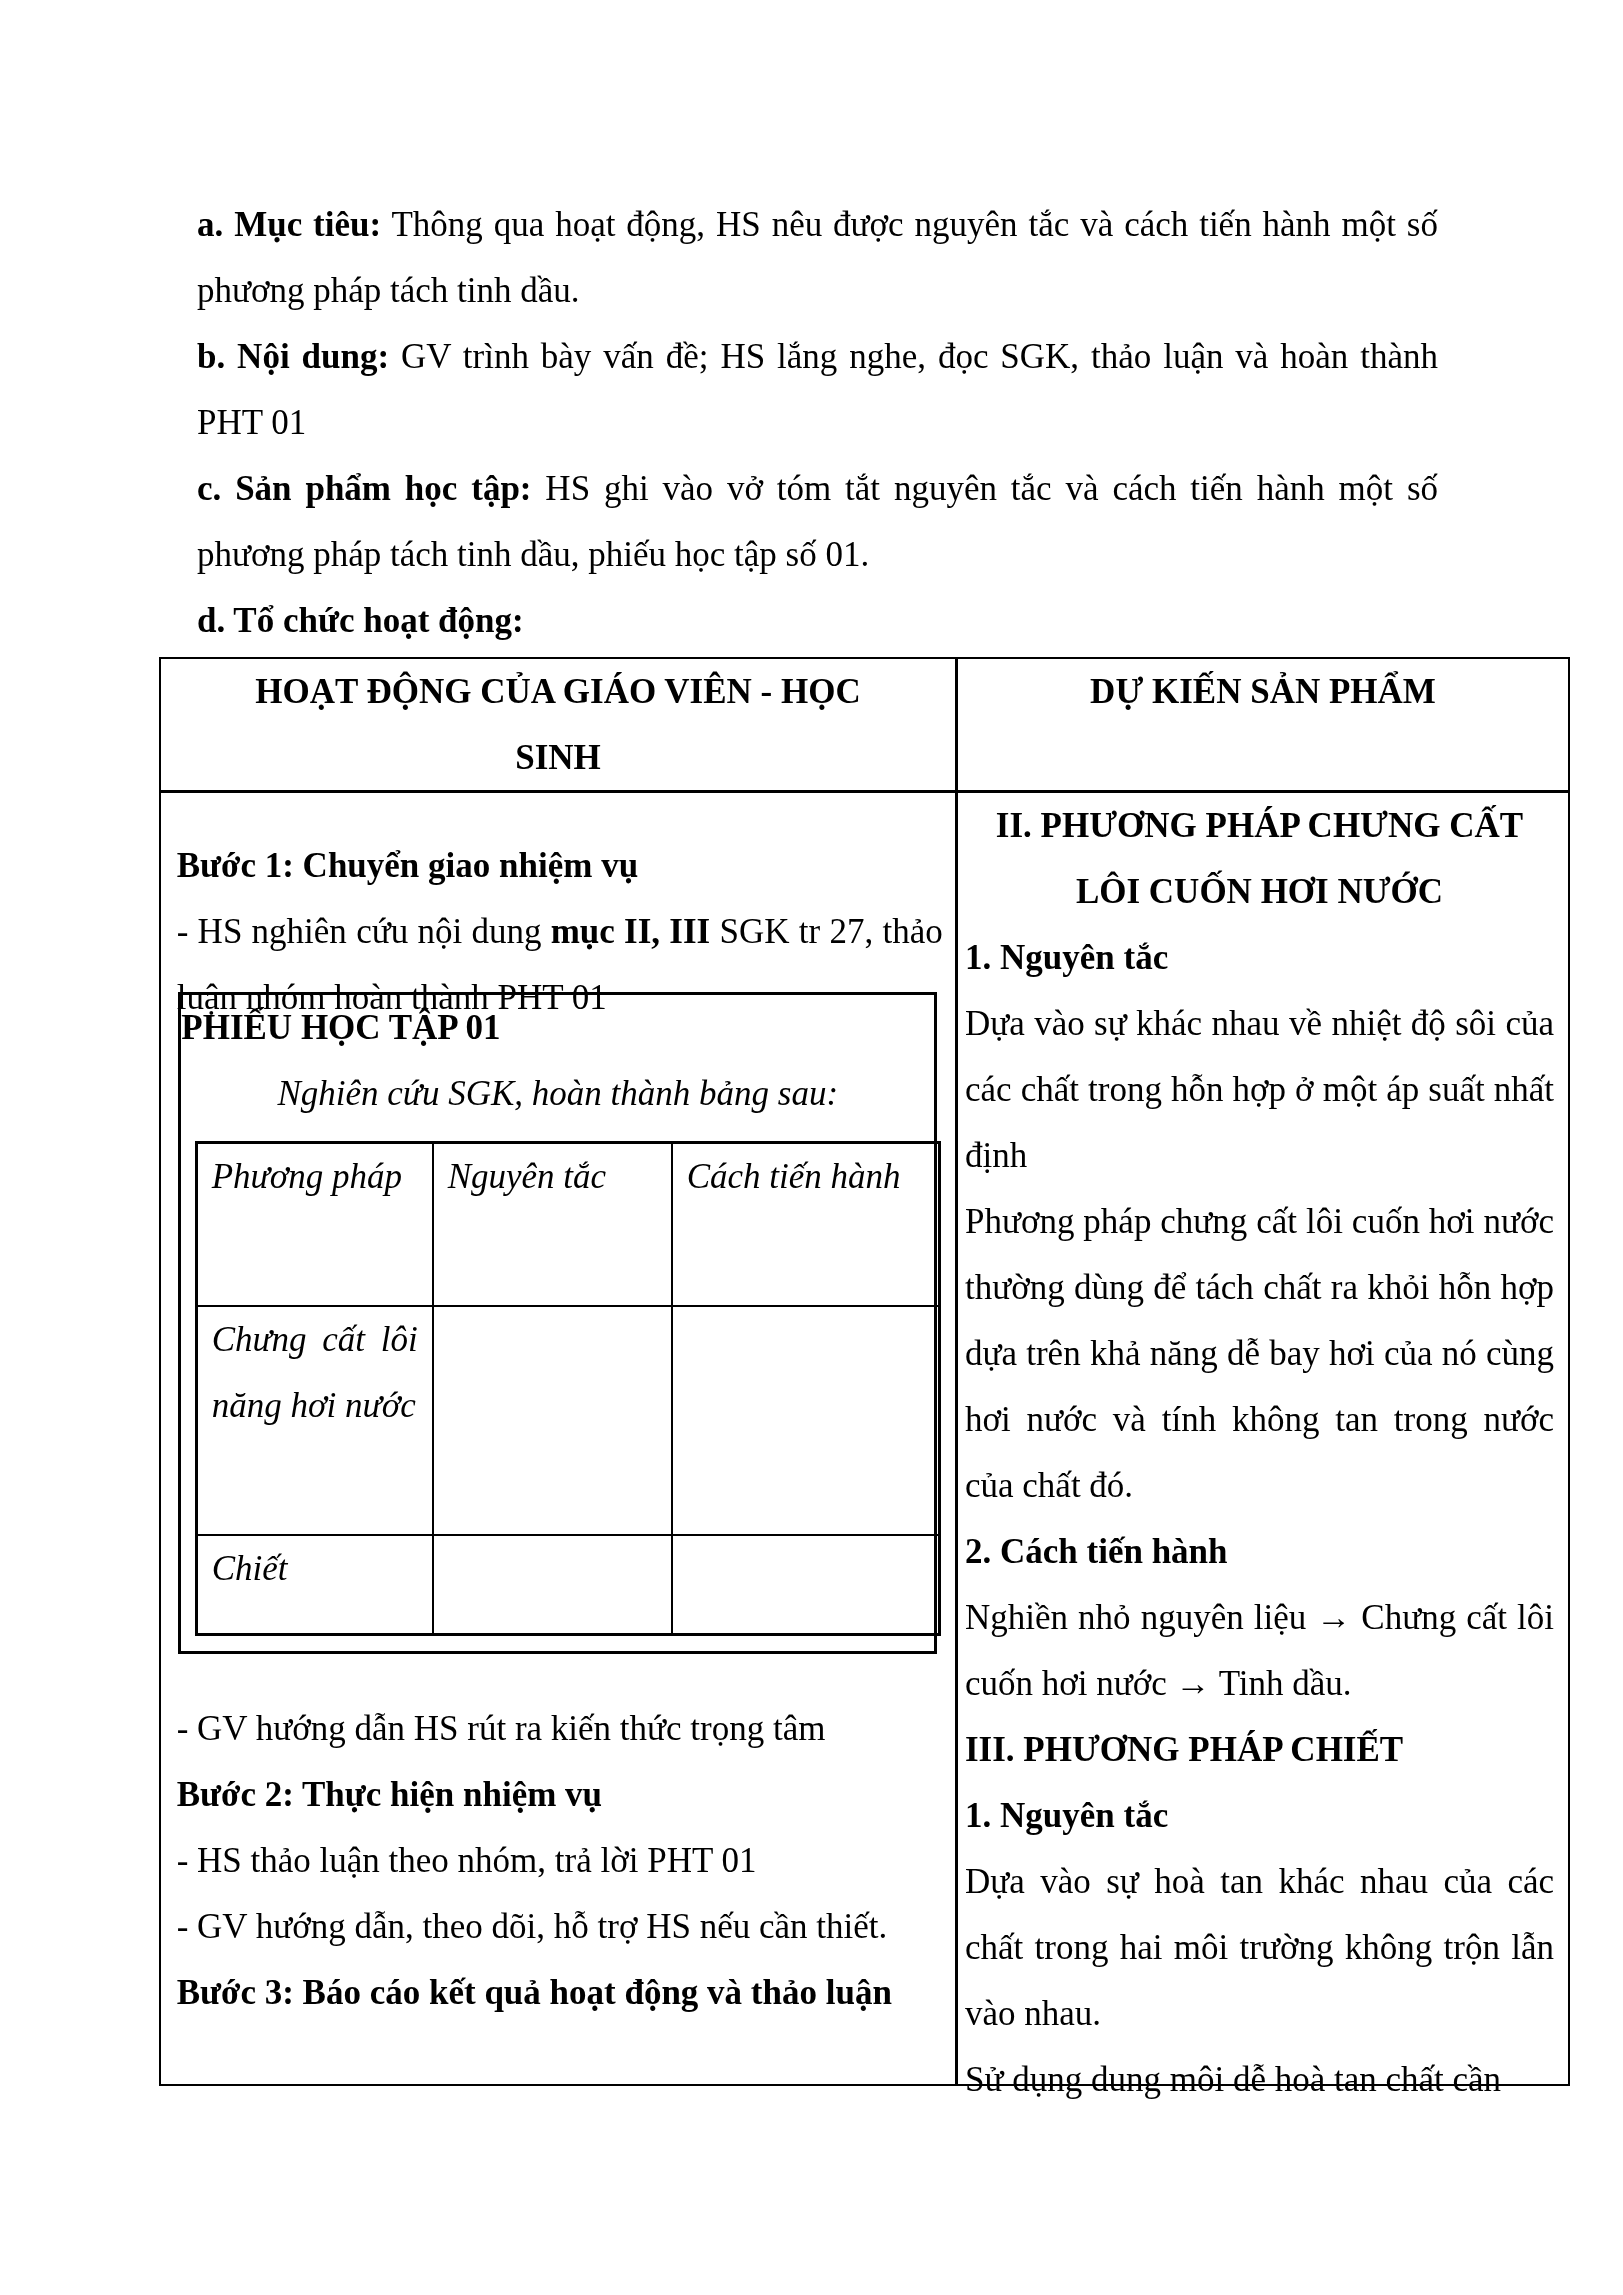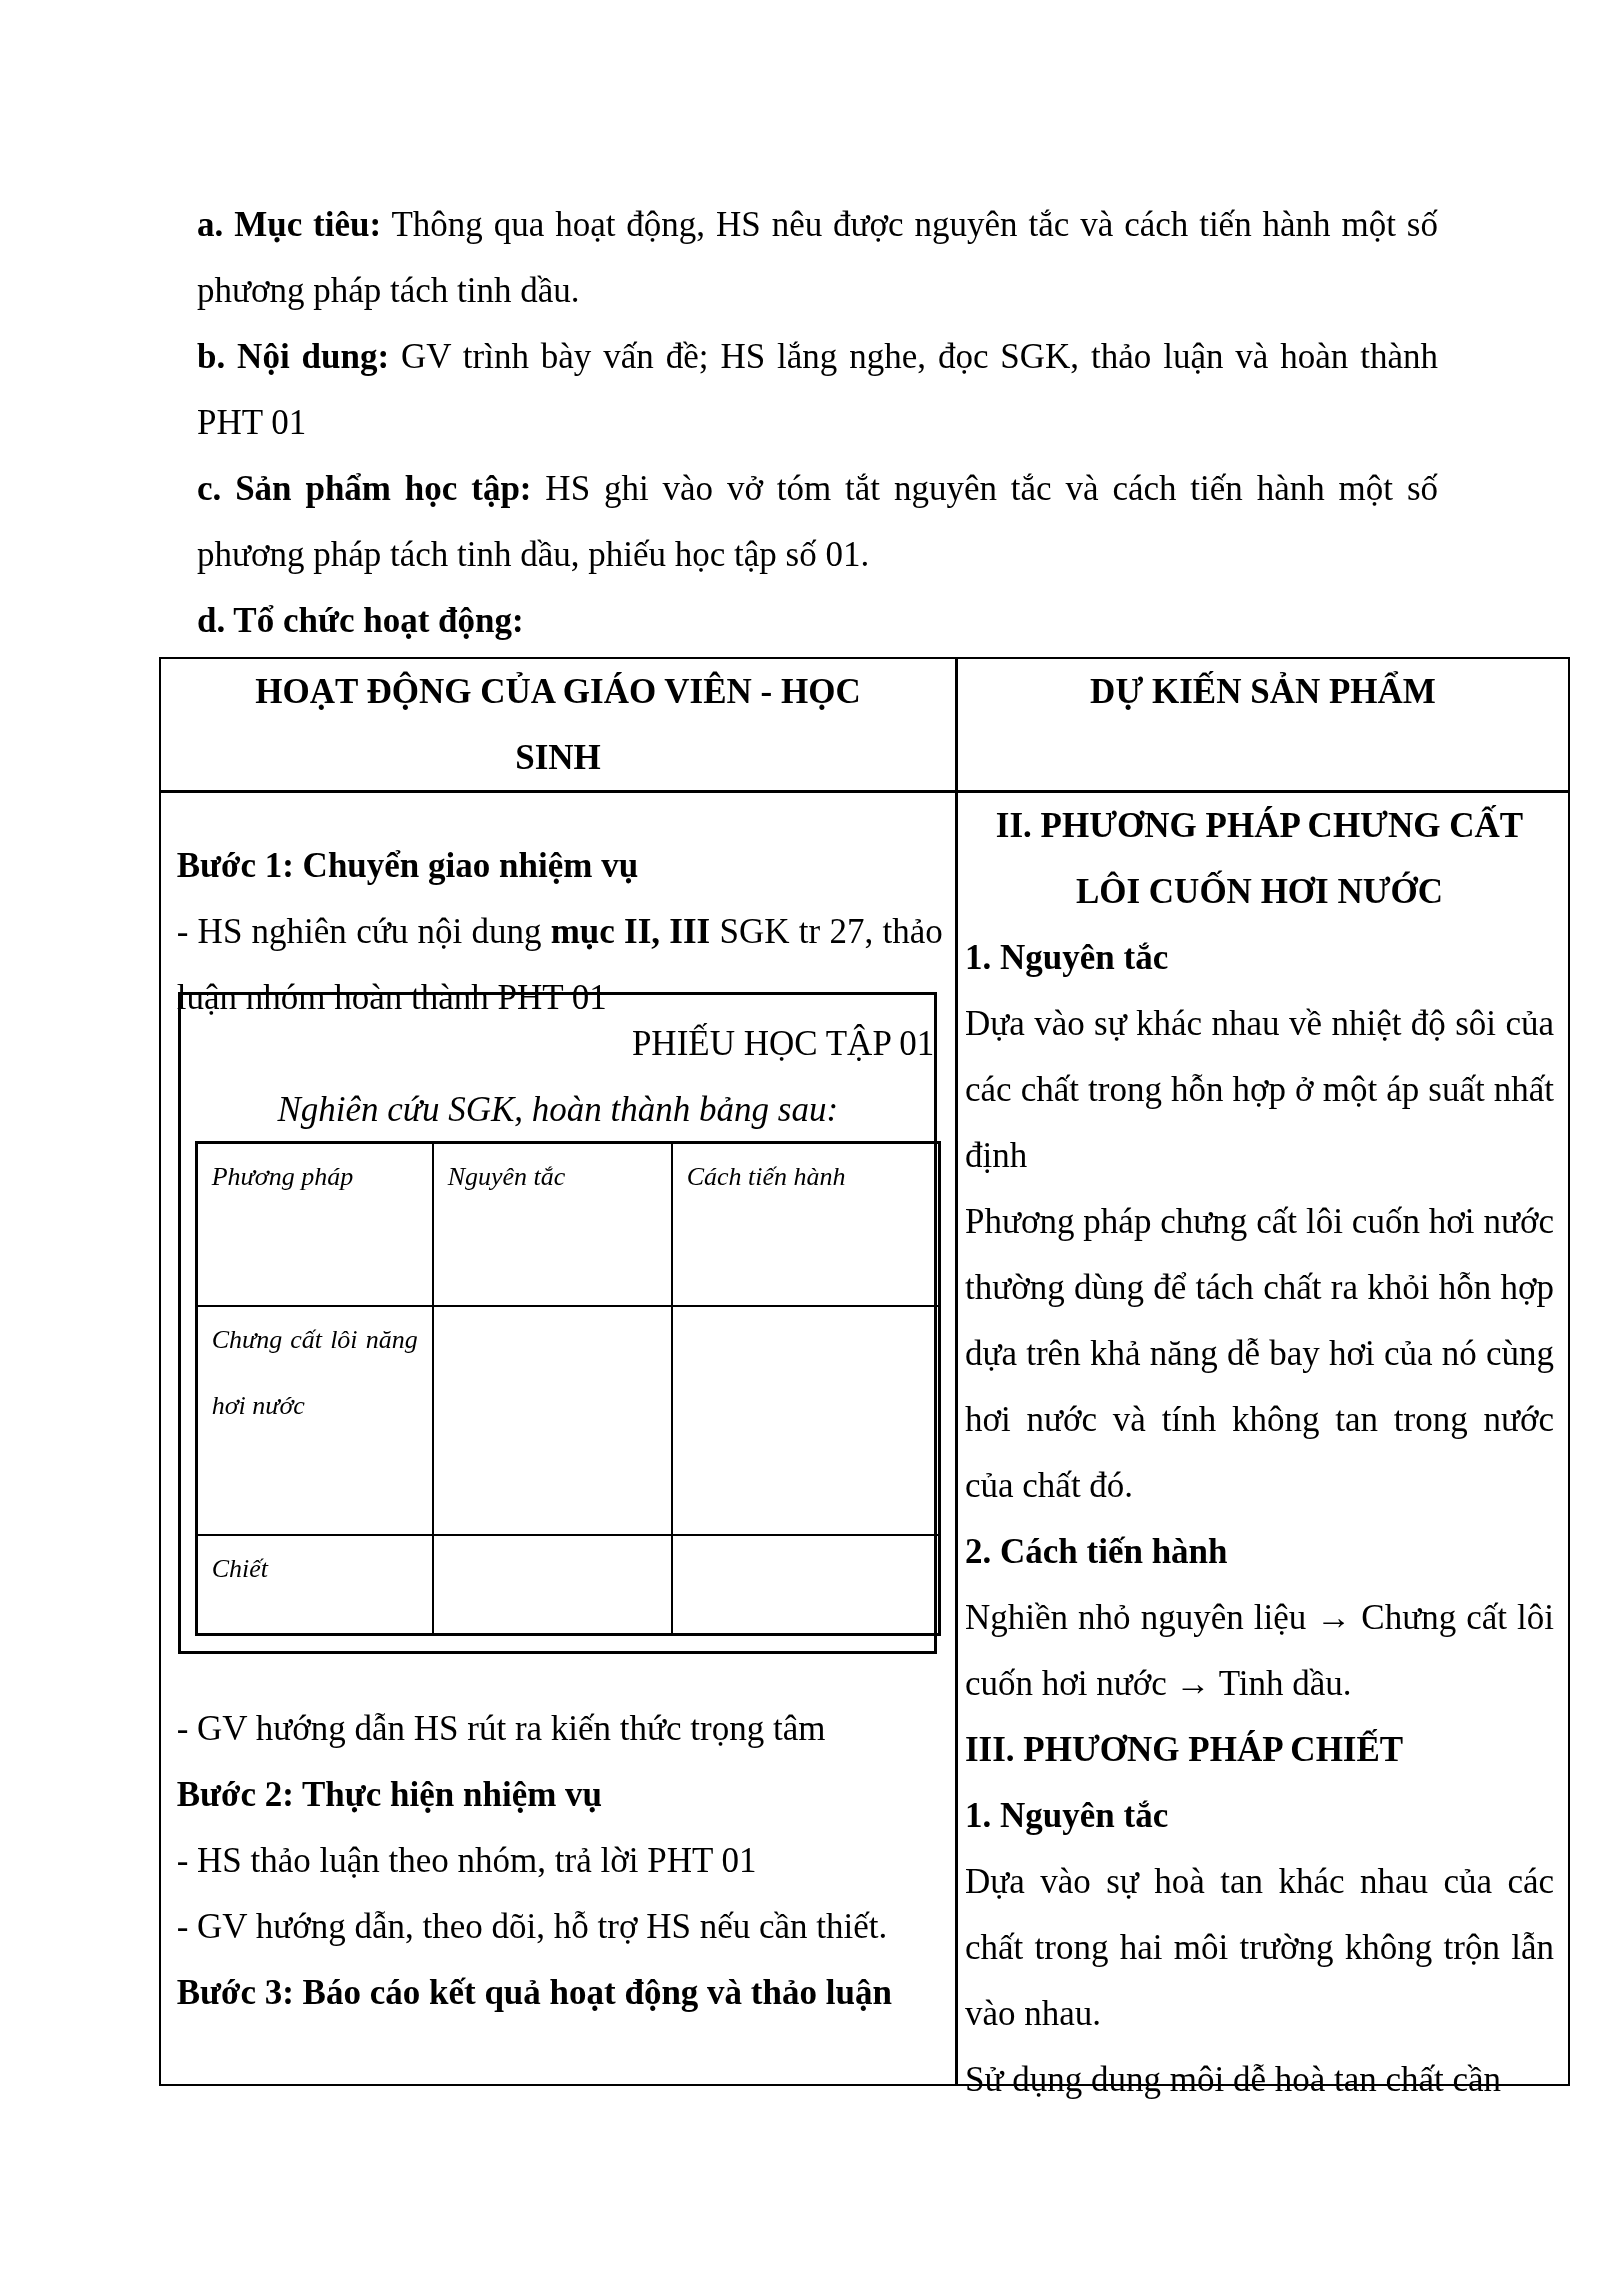--- a/index.html
+++ b/index.html
@@ -27,30 +27,30 @@
   .head-left span, .head-right span { display: block; }
   .head-right { left: 797px; right: 0; top: 0; height: 131px; text-align: center; font-weight: bold; }
   .body-left { left: 15.7px; width: 766px; top: 134px; margin-top: 40px; }
   .body-right { left: 804px; width: 589px; top: 134px; }
   .body-left p, .body-right p { margin: 0; text-align: justify; }
 
   .pht-box {
     position: absolute; left: 17.3px; top: 333px; width: 759px; height: 662px;
     border: 3.1px solid #000; box-sizing: border-box;
   }
-  .pht-title { text-align: right; font-weight: normal; line-height: 66px; margin-top: 16px; }
+  .pht-title { text-align: left; font-weight: bold; line-height: 66px; margin-top: 0; }
   .pht-sub { text-align: center; font-style: italic; line-height: 66px; }
   .pht-grid {
     position: absolute; left: 13.4px; top: 146px; width: 746px; height: 495px;
     border: 3.1px solid #000; box-sizing: border-box;
   }
   .pht-grid table { border-collapse: collapse; width: 100%; height: 100%; }
   .pht-grid td {
     border: 2.4px solid #000; vertical-align: top; font-style: italic;
-    line-height: 66px; padding: 0 14px; font-size: 26px;
+    line-height: 66px; padding: 0 14px; font-size: 35px;
   }
   .pht-grid tr:first-child td { border-top: none; }
   .pht-grid tr:last-child td { border-bottom: none; }
   .pht-grid td:first-child { border-left: none; }
   .pht-grid td:last-child { border-right: none; }
 </style>
 </head>
 <body>
 
 <div class="intro">

